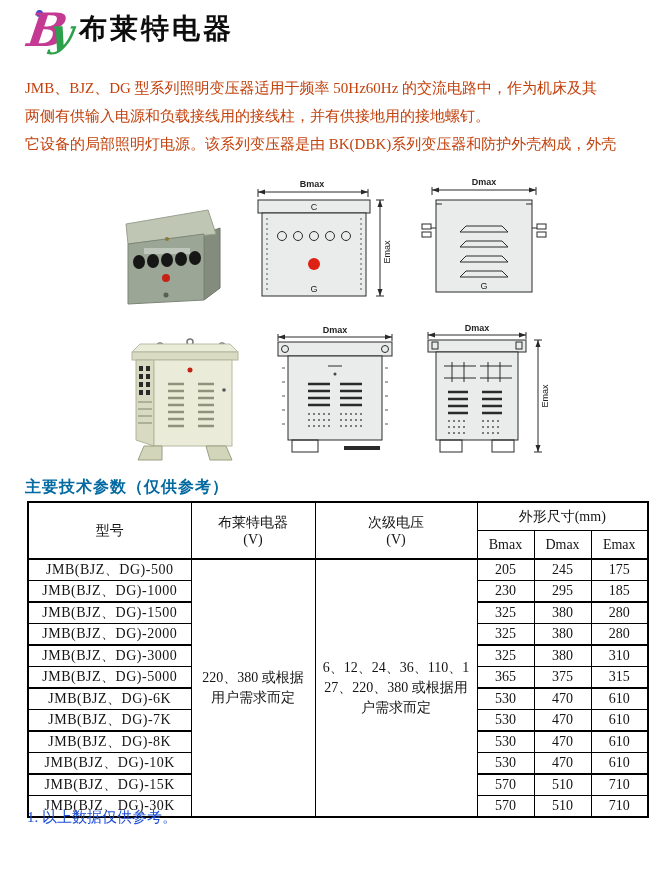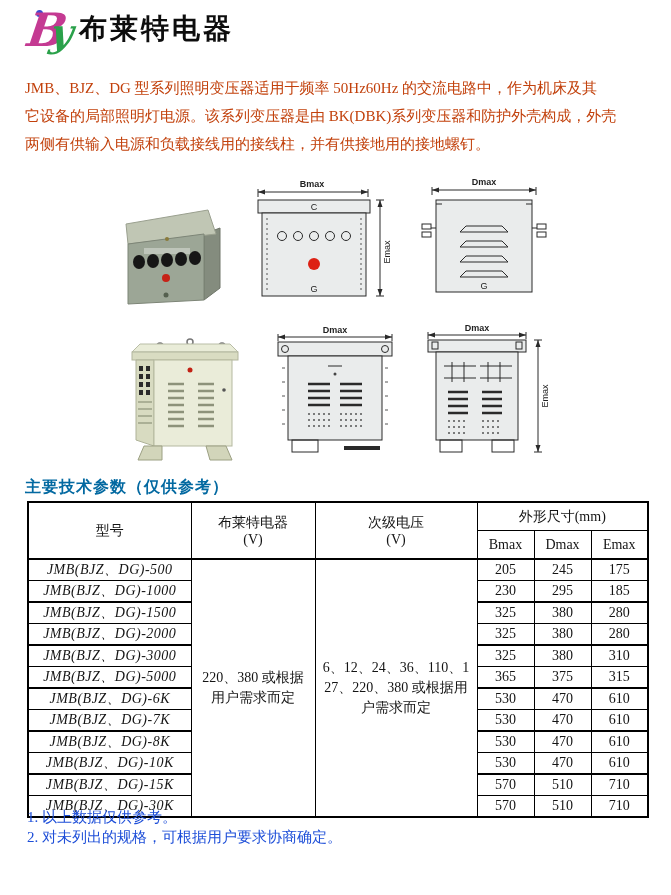--- a/index.html
+++ b/index.html
@@ -33,41 +33,41 @@
   table.spec{position:absolute;left:27px;top:501px;border-collapse:collapse;table-layout:fixed;
              width:620px;font-size:14px;color:#141414;}
   table.spec{border:2px solid #000;}
   table.spec td{border:1px solid #000;text-align:center;vertical-align:middle;padding:0;height:20px;
                 font-weight:normal;overflow:hidden;}
   table.spec thead td{height:27px;}
   table.spec tbody tr:nth-child(even) td{border-bottom-width:2px;}
   table.spec tbody tr:first-child td{border-top-width:2px;}
   .hdr-two-line{line-height:17px;}
   .v-wrap{word-break:break-all;line-height:20px;padding:0 5px;}
-  .model-cell{letter-spacing:0.5px;font-style:italic;}
+  .model-cell{letter-spacing:0.5px;}
 
   
   .notes{position:absolute;left:27px;top:807px;font-size:15px;line-height:20px;color:#1d4ed8;}
 </style>
 </head>
 <body>
 
 <div class="page">
 
   <div class="logo">
     <span class="logo-dot"></span>
     <span class="logo-b">B</span>
     <span class="logo-y">y</span>
     <span class="company">布莱特电器</span>
   </div>
 
   <div class="intro">
     <div>JMB、BJZ、DG 型系列照明变压器适用于频率 50Hz60Hz 的交流电路中，作为机床及其</div>
+    <div>两侧有供输入电源和负载接线用的接线柱，并有供接地用的接地螺钉。</div>
     <div>它设备的局部照明灯电源。该系列变压器是由 BK(DBK)系列变压器和防护外壳构成，外壳</div>
-    <div>两侧有供输入电源和负载接线用的接线柱，并有供接地用的接地螺钉。</div>
   </div>
 
   <div class="fig" style="left:114px;top:192px;">
     <svg width="118" height="120" viewBox="0 0 118 120">
       <polygon points="90,42 106,36 106,96 90,108" fill="#848c7e" stroke="#6e7568" stroke-width="1"></polygon>
       <polygon points="12,32 94,18 102,42 14,52" fill="#c0c6b4" stroke="#9aa08f" stroke-width="1"></polygon>
       <polygon points="14,52 90,42 90,108 14,112" fill="#9ca696" stroke="#7d8577" stroke-width="1"></polygon>
       <rect x="30" y="56" width="46" height="6" fill="#ffffff" opacity="0.35"></rect>
       <ellipse cx="25" cy="70" rx="6" ry="7" fill="#161616"></ellipse>
       <ellipse cx="39" cy="69" rx="6" ry="7" fill="#161616"></ellipse>
@@ -389,16 +389,15 @@
         <td class="model-cell">JMB(BJZ、DG)-30K</td>
         <td>570</td>
         <td>510</td>
         <td>710</td>
       </tr>
     </tbody>
   </table>
 
   <div class="notes">
     <div>1. 以上数据仅供参考。</div>
-    <div>2. 对未列出的规格，可根据用户要求协商确定。</div>
   </div>
 
 </div>
 
 </body></html>

